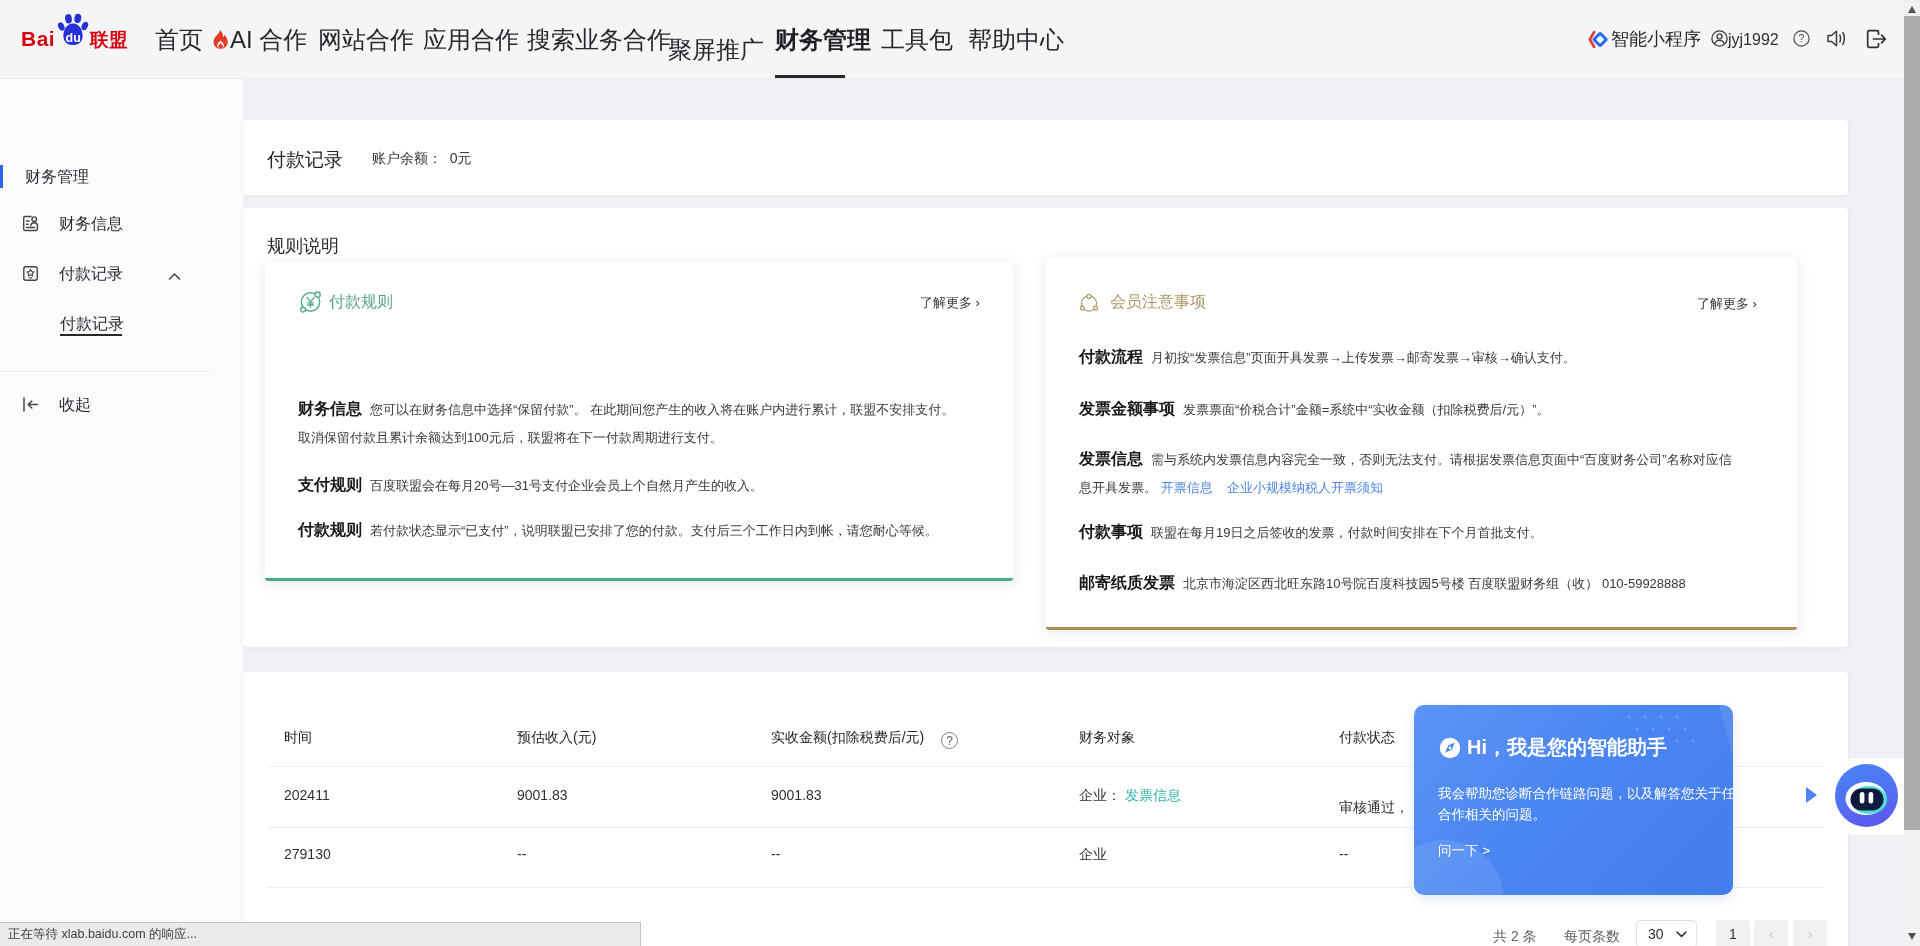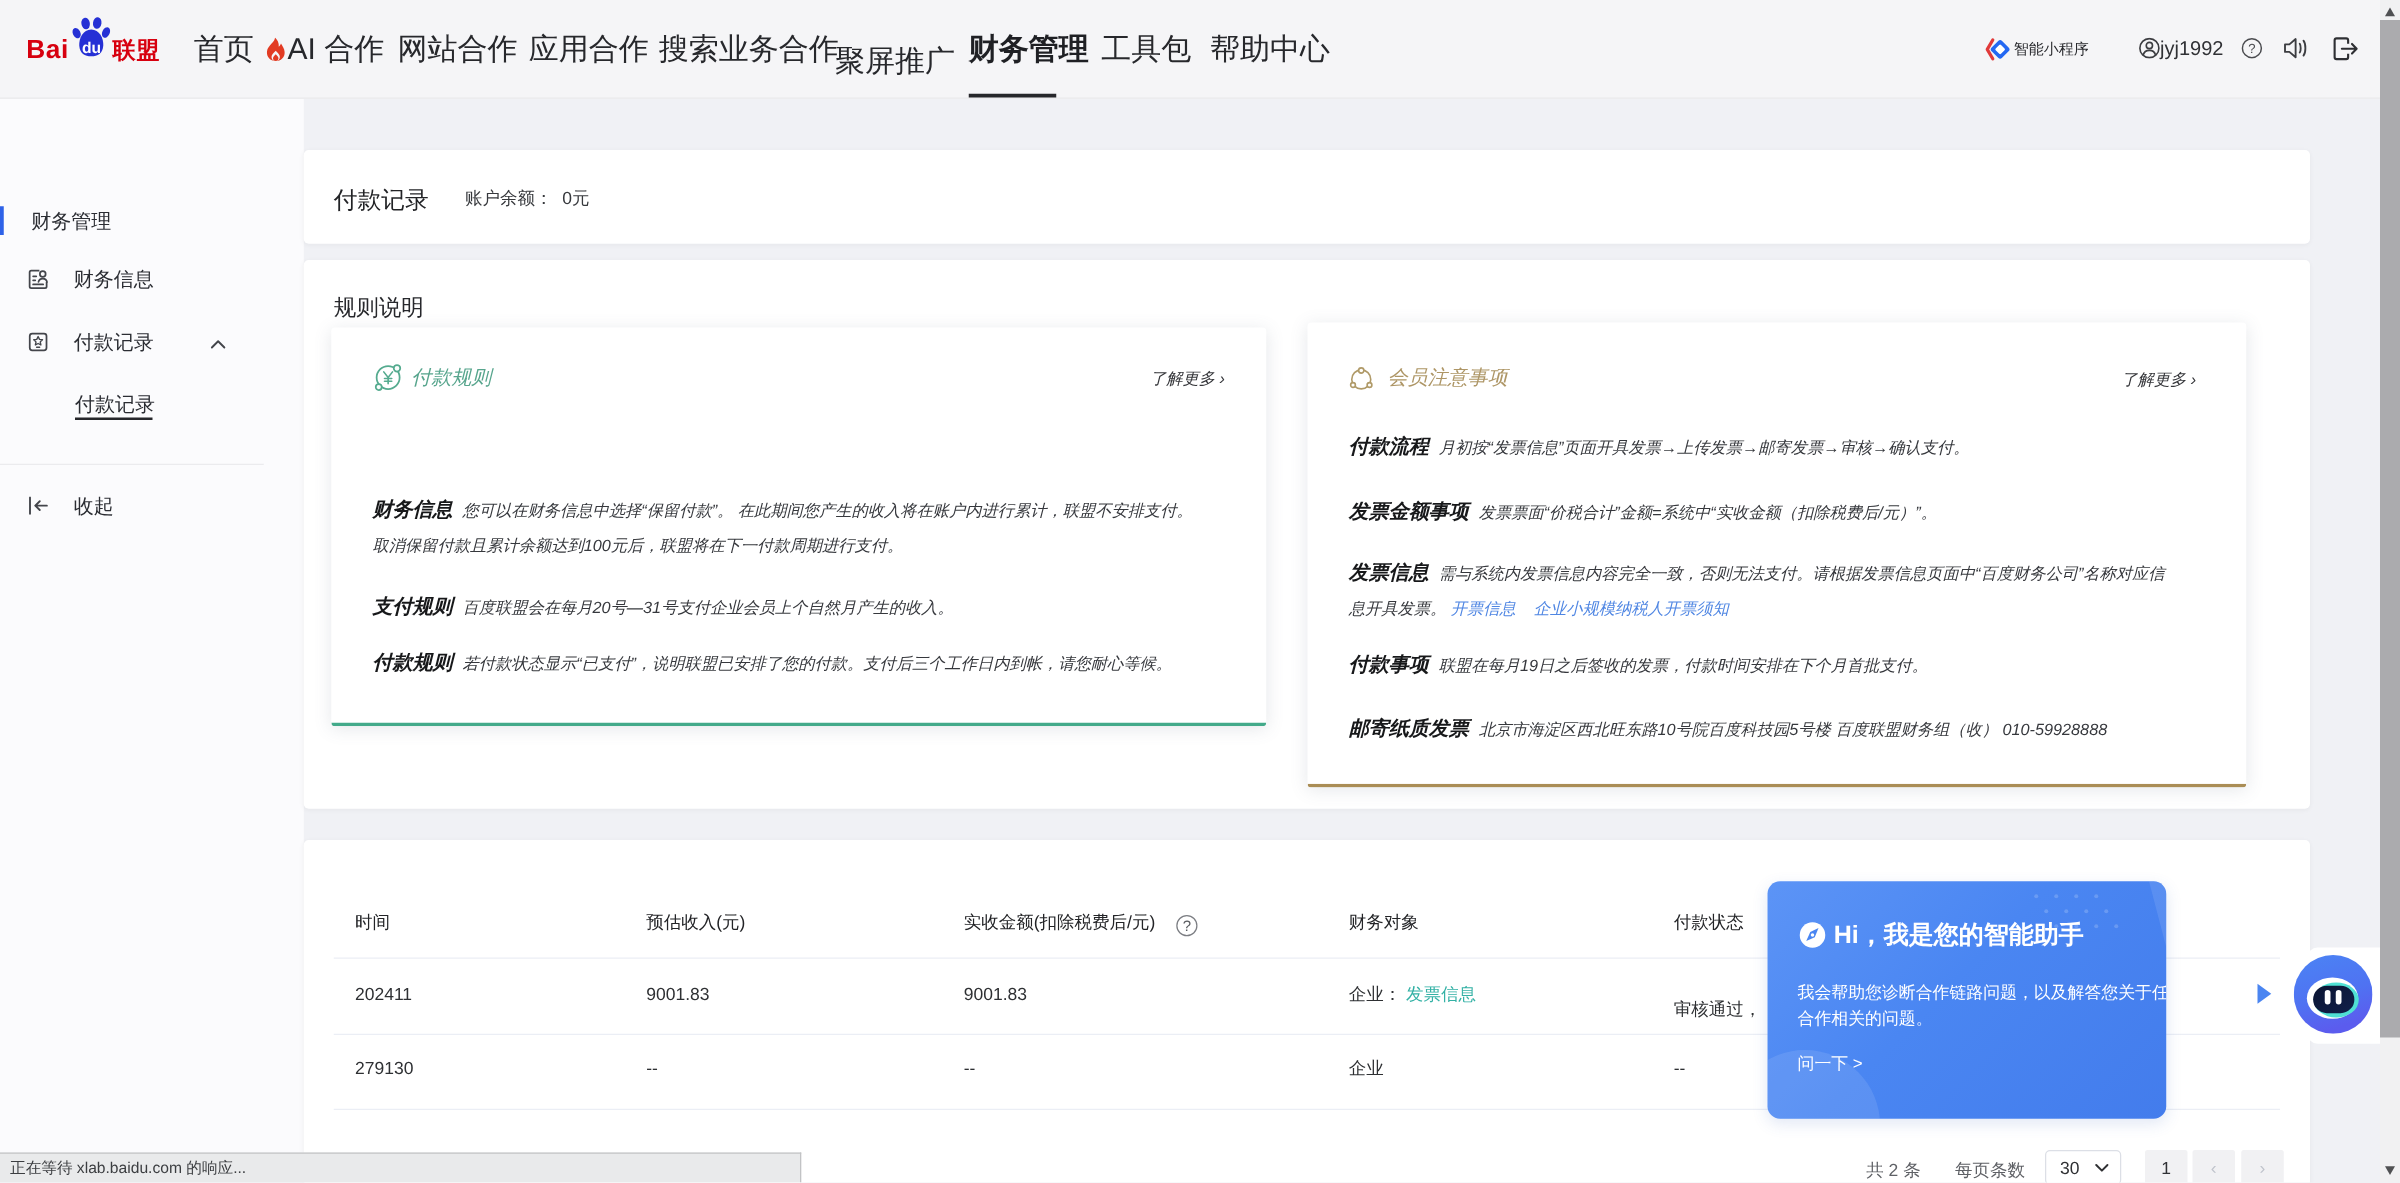--- a/index.html
+++ b/index.html
@@ -9,21 +9,21 @@
 
 #hdr { position:absolute; left:0; top:0; width:1920px; height:79px; background:#f5f5f7; border-bottom:1px solid #e9e9ec; z-index:5; }
 .nav { position:absolute; top:0; height:79px; line-height:79px; font-size:24px; color:#27282c; }
 #nav-active { font-weight:600; color:#1f2024; }
 #nav-underline { position:absolute; left:775px; top:75px; width:70px; height:3px; background:#26272b; }
 
 #side { position:absolute; left:0; top:79px; width:243px; height:867px; background:#fbfbfd; }
 .sitem { position:absolute; font-size:16px; color:#2b2d33; }
 
 .card { position:absolute; background:#fff; border-radius:4px; box-shadow:0 1px 4px rgba(31,35,41,0.05); }
-.panel { position:absolute; background:#fff; border-radius:3px; box-shadow:0 2px 14px rgba(100,110,130,0.16);font-style:italic; }
+.panel { position:absolute; background:#fff; border-radius:3px; box-shadow:0 2px 14px rgba(100,110,130,0.16); }
 .prow { position:absolute; font-size:13px; color:#36383d; white-space:nowrap; }
 .prow b { font-size:16px; color:#17181a; font-weight:700; margin-right:8px; }
 .blue { color:#4f86e3; }
 .teal { color:#33b1a5; }
 
 .tcell { position:absolute; font-size:14px; color:#2e3033; white-space:nowrap; }
 .tsep { position:absolute; left:267px; width:1557px; height:1px; background:#ebeef5; }
 
 #pop { position:absolute; left:1414px; top:705px; width:319px; height:190px; border-radius:10px; background:linear-gradient(135deg,#5c94f6 0%,#4a86f2 45%,#437cec 100%); overflow:hidden; z-index:8; box-shadow:0 4px 12px rgba(60,100,190,0.15); }
 #pop-tri { position:absolute; left:1806px; top:787px; width:0; height:0; border-top:8px solid transparent; border-bottom:8px solid transparent; border-left:11px solid #4a85f1; z-index:8; }
@@ -69,21 +69,21 @@
   <div class="nav" style="left:881px;">工具包</div>
   <div class="nav" style="left:968px;">帮助中心</div>
   <div id="nav-underline"></div>
   <div class="abs" style="left:1588px; top:29px; width:20px; height:21px;">
     <svg width="20" height="21" viewBox="0 0 20 21">
       <path d="M6.2 3 L1.8 10.5 L6.2 18" stroke="#e13a3a" stroke-width="2.6" fill="none" stroke-linecap="round" stroke-linejoin="round"></path>
       <rect x="6.2" y="4.6" width="11.8" height="11.8" rx="2.2" transform="rotate(45 12.1 10.5)" fill="#2468f2"></rect>
       <rect x="9.1" y="7.5" width="6" height="6" rx="1" transform="rotate(45 12.1 10.5)" fill="#fff"></rect>
     </svg>
   </div>
-  <div class="nav" style="left:1611px; font-size:12px;text-align:center;">智能小程序</div>
+  <div class="nav" style="left:1611px; font-size:18px;text-align:center;">智能小程序</div>
   <div class="abs" style="left:1711px; top:30px; width:17px; height:17px;">
     <svg width="17" height="17" viewBox="0 0 17 17" fill="none" stroke="#3c3d41" stroke-width="1.3">
       <circle cx="8.5" cy="8.5" r="7.6"></circle>
         <circle cx="8.5" cy="6.4" r="2.5"></circle>
         <path d="M3.5 14.2 C4.2 11.5 6 10.3 8.5 10.3 C11 10.3 12.8 11.5 13.5 14.2"></path>
     </svg>
   </div>
   <div class="nav" style="left:1728px; font-size:16px; color:#303135;">jyj1992</div>
   <div class="abs" style="left:1793px; top:30px; width:17px; height:17px;">
     <svg width="17" height="17" viewBox="0 0 17 17">

